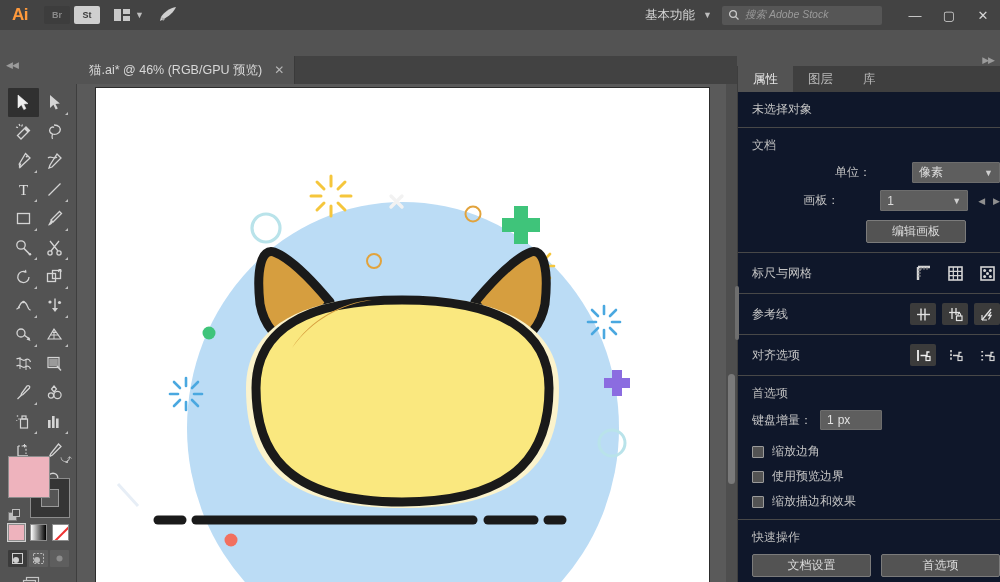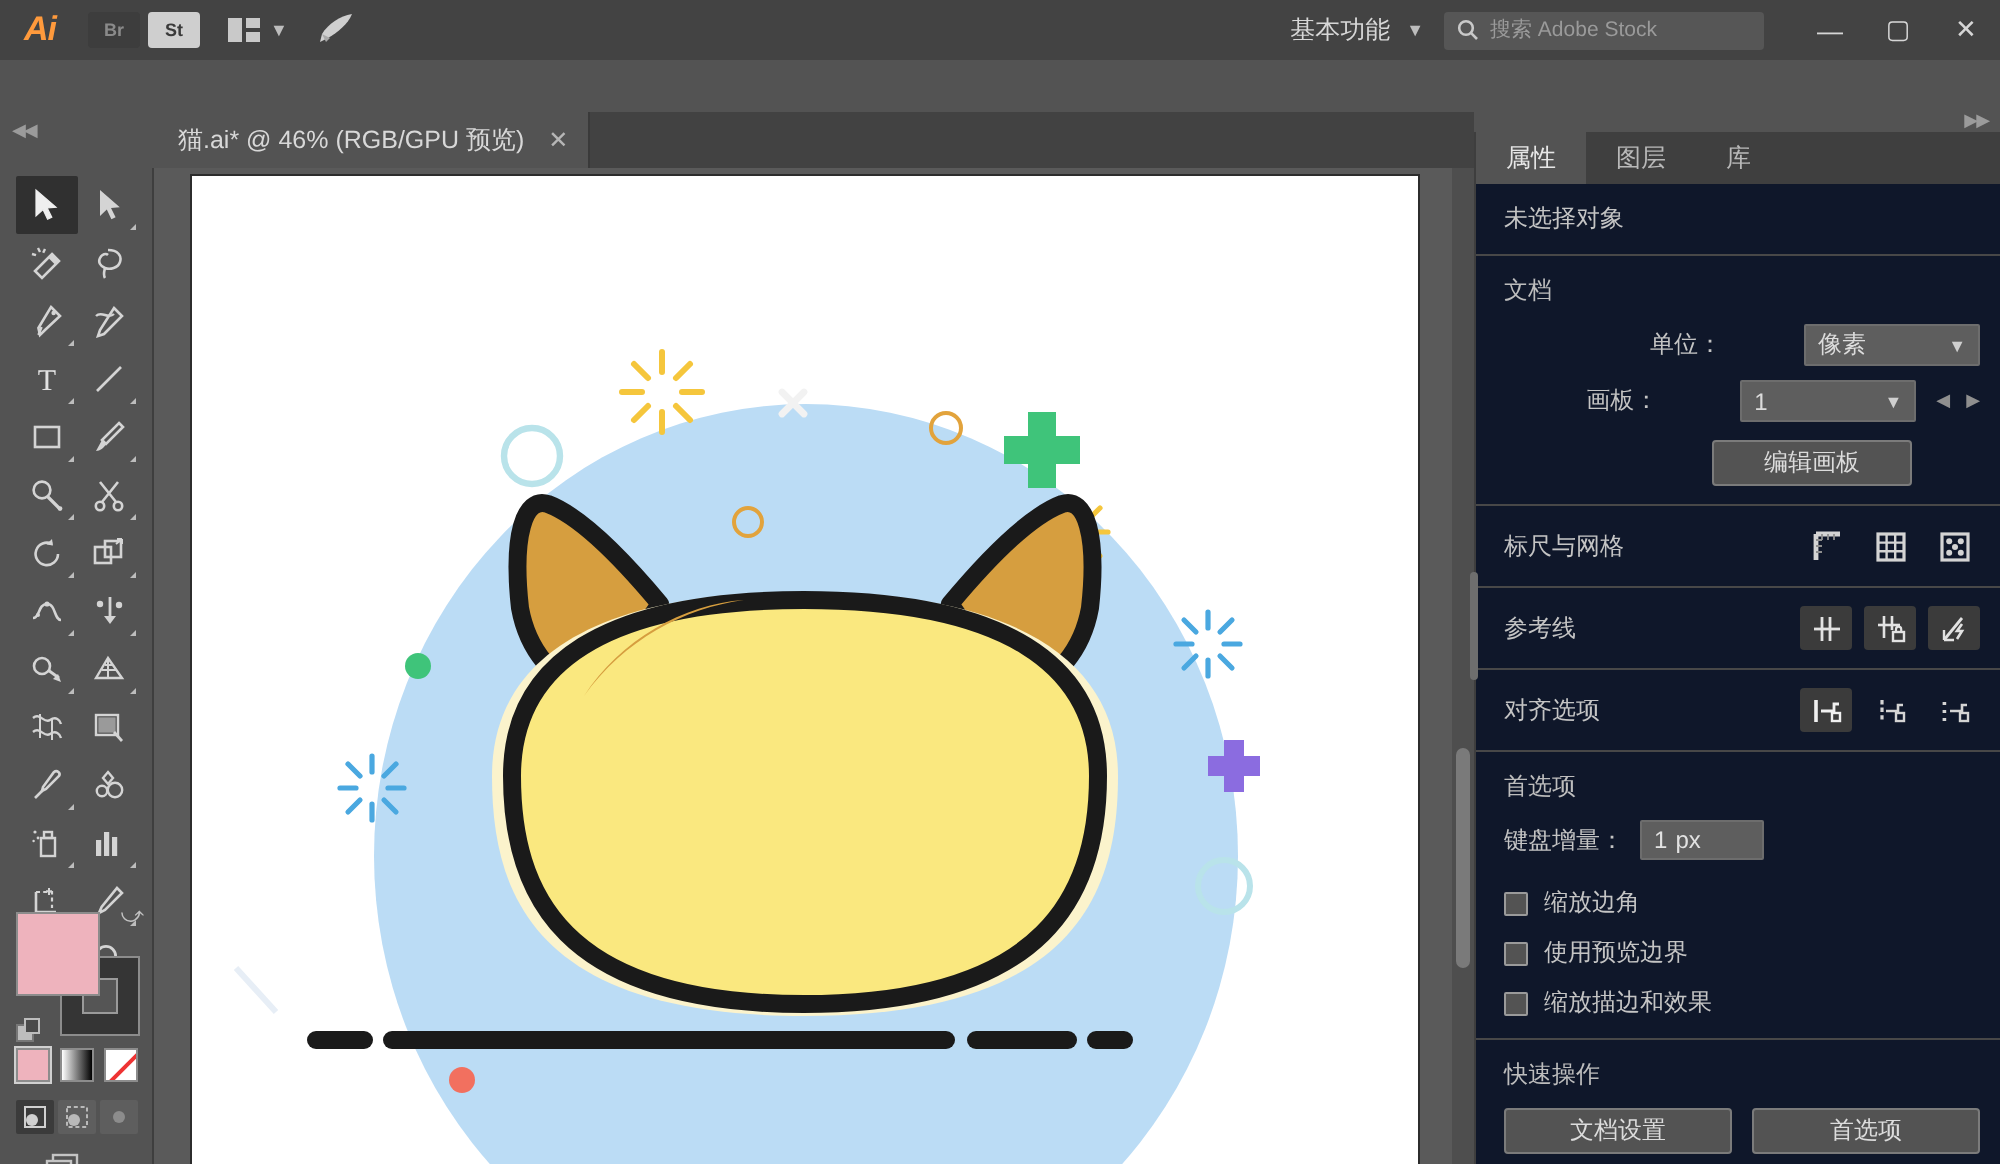--- a/index.html
+++ b/index.html
@@ -15,21 +15,21 @@
   #app { position: relative; width: 1000px; height: 582px; }
 
   
   .titlebar {
     position: absolute; top: 0; left: 0; width: 1000px; height: 30px;
     background: #434343;
     display: flex; align-items: center;
   }
   .ai-logo {
     width: 40px; height: 30px; display: flex; align-items: center; justify-content: center;
-    color: #ff9a3c; font-weight: bold; font-size: 17px; font-style: italic;
+    color: #ff9a3c; font-weight: bold; font-size: 17px; 
     letter-spacing: -0.5px;
   }
   .tb-appicon {
     width: 26px; height: 18px; margin-left: 4px;
     display: flex; align-items: center; justify-content: center;
     font-size: 9px; font-weight: bold; border-radius: 2px;
   }
   .tb-appicon.br { background: #3d3d3d; color: #8a8a8a; }
   .tb-appicon.st { background: #cfcfcf; color: #3a3a3a; }
   .tb-arrange {
@@ -45,21 +45,21 @@
   .tb-spacer { flex: 1; }
   .workspace {
     display: flex; align-items: center; gap: 8px;
     color: #d7d7d7; font-size: 12.5px; margin-right: 10px;
   }
   .stock-search {
     width: 160px; height: 19px; background: #565656; border-radius: 2px;
     display: flex; align-items: center; padding: 0 6px; gap: 5px;
     margin-right: 16px;
   }
-  .stock-search .ph { color: #9a9a9a; font-size: 10.5px; white-space: nowrap; }
+  .stock-search .ph { color: #9a9a9a; font-size: 10.5px; white-space: nowrap; font-style: italic; }
   .wincontrols { display: flex; align-items: center; height: 30px; }
   .wincontrols div {
     width: 34px; height: 30px; display: flex; align-items: center; justify-content: center;
     color: #d6d6d6; font-size: 13px;
   }
 
   
   .menubar {
     position: absolute; top: 30px; left: 0; width: 1000px; height: 26px;
     background: #535353; display: flex; align-items: center; padding-left: 10px;
@@ -184,21 +184,21 @@
   }
   .panel-tabs {
     height: 26px; background: #3f3f3f; display: flex; align-items: stretch;
   }
   .panel-tab {
     padding: 0 15px; display: flex; align-items: center; color: #b9b9b9; font-size: 12.5px;
   }
   .panel-tab.active { background: #535353; color: #e6e6e6; }
   .panel-body { padding: 0; }
   .sect {
-    padding: 9px 10px 9px 14px; border-bottom: 1px solid #484848;
+    padding: 9px 0 9px 14px; border-bottom: 1px solid #484848;
   }
   .sect.noborder { border-bottom: none; }
   .sect-title { color: #bdbdbd; font-size: 12px; margin-bottom: 8px; }
   .row { display: flex; align-items: center; margin-bottom: 7px; }
   .row:last-child { margin-bottom: 0; }
   .lbl { color: #c4c4c4; font-size: 12px; white-space: nowrap; }
   .grow { flex: 1; }
   .select {
     background: #5e5e5e; border: 1px solid #6d6d6d; height: 21px; width: 88px;
     display: flex; align-items: center; justify-content: space-between;

